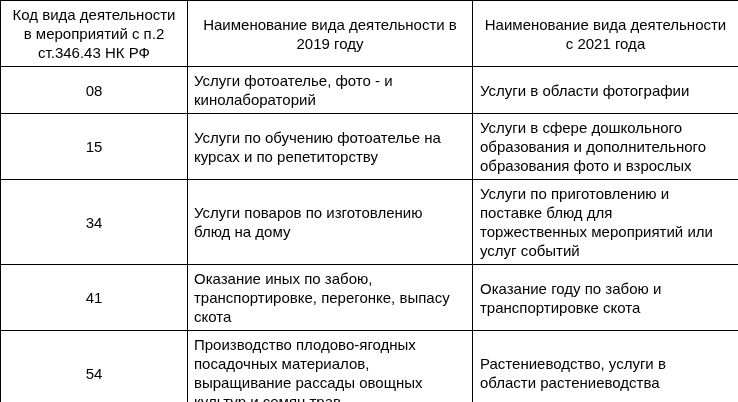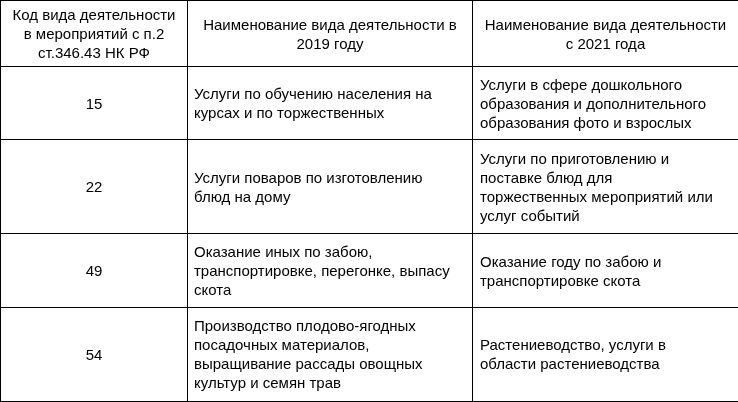--- a/index.html
+++ b/index.html
@@ -66,32 +66,37 @@
     <col class="col-2021">
   </colgroup>
   <thead>
     <tr class="r-head">
       <th>Код вида деятельности в мероприятий с п.2 ст.346.43 НК РФ</th>
       <th>Наименование вида деятельности в 2019 году</th>
       <th>Наименование вида деятельности с 2021 года</th>
     </tr>
   </thead>
   <tbody>
+    <tr class="r-0">
+      <td class="cell-code">08</td>
+      <td class="cell-2020">Услуги фотоателье, фото - и кинолабораторий</td>
+      <td class="cell-2021">Услуги в области фотографии</td>
+    </tr>
     <tr class="r-1">
       <td class="cell-code">15</td>
-      <td class="cell-2020">Услуги по обучению населения на курсах и по торжественных</td>
+      <td class="cell-2020">Услуги по обучению фотоателье на курсах и по репетиторству</td>
       <td class="cell-2021">Услуги в сфере дошкольного образования и дополнительного образования фото и взрослых</td>
     </tr>
     <tr class="r-2">
-      <td class="cell-code">22</td>
+      <td class="cell-code">34</td>
       <td class="cell-2020">Услуги поваров по изготовлению блюд на дому</td>
       <td class="cell-2021">Услуги по приготовлению и поставке блюд для торжественных мероприятий или услуг событий</td>
     </tr>
     <tr class="r-3">
-      <td class="cell-code">49</td>
+      <td class="cell-code">41</td>
       <td class="cell-2020">Оказание иных по забою, транспортировке, перегонке, выпасу скота</td>
       <td class="cell-2021">Оказание году по забою и транспортировке скота</td>
     </tr>
     <tr class="r-4">
       <td class="cell-code">54</td>
       <td class="cell-2020">Производство плодово-ягодных посадочных материалов, выращивание рассады овощных культур и семян трав</td>
       <td class="cell-2021">Растениеводство, услуги в области растениеводства</td>
     </tr>
 
   </tbody>

